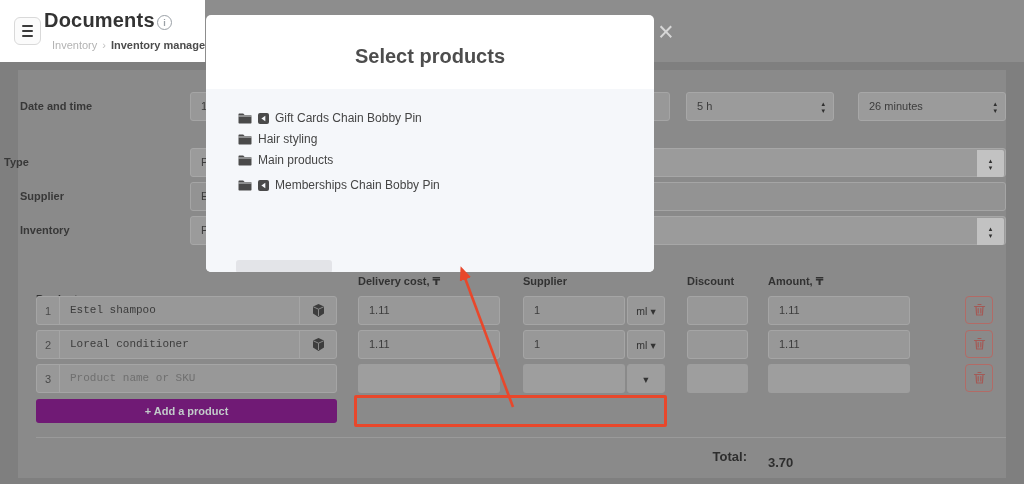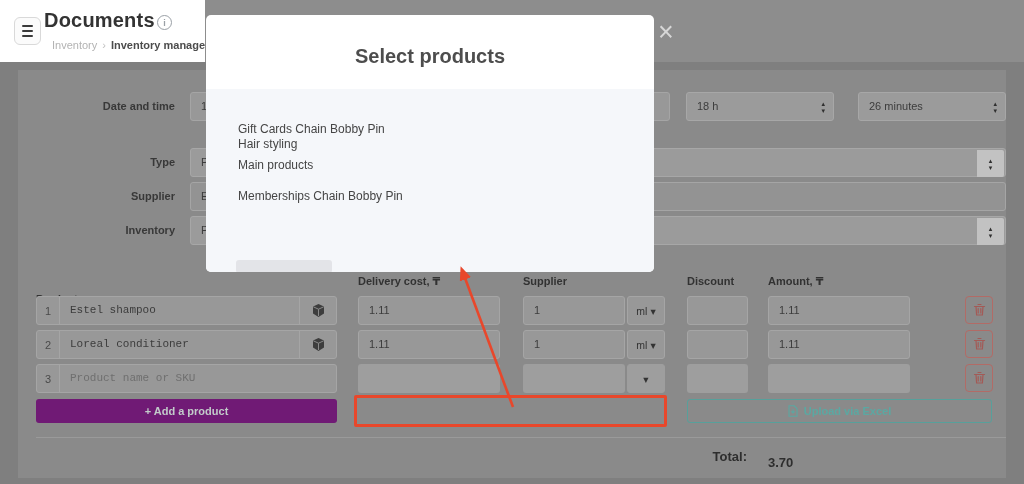--- a/index.html
+++ b/index.html
@@ -4,21 +4,21 @@
 <style>
   html,body{margin:0;padding:0;background:#6f6f6f;}
   #page{position:relative;width:1024px;height:484px;overflow:hidden;
         font-family:"Liberation Sans","DejaVu Sans",sans-serif;background:#7f7f7f;}
   .ab{position:absolute;box-sizing:border-box;}
 
   
   .dim-header{left:0;top:0;width:1024px;height:62px;background:#8d8d8d;}
   .card{left:18px;top:70px;width:988px;height:408px;background:#8a8a8a;}
 
-  .flabel{width:155px;text-align:right;font-size:11px;font-weight:700;color:#383838;}
+  .flabel{width:155px;font-size:11px;font-weight:700;color:#383838;}
   .inp{height:29px;background:#989898;border:1px solid #a5a5a5;border-radius:3px;
        font-size:11px;color:#3c3c3c;line-height:27px;padding:0 10px;}
   .sel{height:29px;background:#9b9b9b;border:1px solid #a7a7a7;border-radius:3px;
        font-size:11px;color:#3c3c3c;line-height:27px;padding:0 10px;}
   .disabled{height:29px;background:#9e9e9e;border:none;border-radius:3px;}
   .spin{position:absolute;right:8px;top:7px;display:flex;flex-direction:column;align-items:center;
         font-size:7px;line-height:7px;color:#2f2f2f;}
   .spinbox{position:absolute;right:1px;top:1px;width:27px;height:27px;background:#c2c2c2;
            border-radius:0 2px 2px 0;display:flex;align-items:center;justify-content:center;}
   .spinbox .spin{position:static;}
@@ -53,46 +53,46 @@
   .crumbs{left:52px;top:39px;width:160px;white-space:nowrap;font-size:11px;display:flex;gap:5px;align-items:center;}
   .crumb-light{color:#b3b3b3;}
   .crumb-sep{color:#c0c0c0;}
   .crumb-dark{color:#4c4c4c;font-weight:700;}
 
   
   .modal{left:206px;top:15px;width:448px;height:257px;background:#ffffff;border-radius:5px;z-index:30;overflow:hidden;}
   .mtitle{position:absolute;left:0;top:30px;width:100%;text-align:center;font-size:20px;font-weight:700;color:#4d4d4d;}
   .mbody{position:absolute;left:0;top:74px;right:0;bottom:0;background:#f5f7fa;}
   .mitem{position:absolute;left:32px;height:16px;display:flex;align-items:center;gap:6px;
-         font-size:12px;color:#454545;white-space:nowrap;flex-direction:column;}
+         font-size:12px;color:#454545;white-space:nowrap;}
   .skel{position:absolute;left:30px;top:171px;width:96px;height:13px;background:#e3e4e8;border-radius:3px;}
   .close{left:653px;top:20px;width:26px;height:26px;z-index:31;color:#d7d7d7;font-size:27px;line-height:24px;
          text-align:center;font-weight:400;}
 
   
   .hl-rect{left:354px;top:395px;width:313px;height:32px;border:3px solid #e8472b;border-radius:2px;z-index:35;}
   .arrow-layer{left:0;top:0;width:1024px;height:484px;z-index:40;pointer-events:none;}
   .divline{left:36px;top:437px;width:970px;height:1px;background:rgba(255,255,255,0.14);}
 </style>
 </head>
 <body>
 
 <div id="page">
 
   <div class="ab dim-header"></div>
   <div class="ab card"></div>
 
   <div class="ab flabel" style="left:20px;top:100px">Date and time</div>
-  <div class="ab flabel" style="left:20px;top:156px">Type</div>
+  <div class="ab flabel" style="left:4px;top:156px">Type</div>
   <div class="ab flabel" style="left:20px;top:190px">Supplier</div>
   <div class="ab flabel" style="left:20px;top:224px">Inventory</div>
 
   <div class="ab inp" style="left:190px;top:92px;width:480px">1</div>
   <div class="ab sel" style="left:686px;top:92px;width:148px">
-    <span>18 h</span>
+    <span>5 h</span>
     <span class="spin">
         <span>▴</span>
         <span>▾</span>
       </span>
   </div>
   <div class="ab sel" style="left:858px;top:92px;width:148px">
     <span>26 minutes</span>
     <span class="spin">
         <span>▴</span>
         <span>▾</span>
@@ -183,27 +183,20 @@
   </div>
   <div class="ab disabled" style="left:687px;top:364px;width:61px"></div>
   <div class="ab disabled" style="left:768px;top:364px;width:142px"></div>
   <div class="ab trash" style="left:965px;top:364px">
     <svg width="13" height="14" viewBox="0 0 13 14">
         <path d="M1.5 3.5h10M5 1.5h3M3 3.5l.6 8.5h5.8l.6-8.5M5.2 5.5v4.5M7.8 5.5v4.5" stroke="#a35a56" stroke-width="1.2" fill="none" stroke-linecap="round"></path>
       </svg>
   </div>
 
   <div class="ab btn-teal" style="left:36px;top:399px;width:301px">+ Add a product</div>
-  <div class="ab btn-outline" style="left:687px;top:399px;width:305px">
-    <svg width="10" height="12" viewBox="0 0 10 12">
-        <path d="M1 .8h5.2L9 3.6v7.6H1z" fill="none" stroke="#5ba8a2" stroke-width="1.1"></path>
-        <path d="M5 4.5v3.4M3.6 6.6L5 8l1.4-1.4" stroke="#5ba8a2" stroke-width="1.1" fill="none" stroke-linecap="round"></path>
-      </svg>
-    <span>Upload via Excel</span>
-  </div>
 
   <div class="ab divline"></div>
   <div class="ab totals" style="left:690px;top:449px;width:57px;text-align:right">Total:</div>
   <div class="ab totals" style="left:768px;top:455px">3.70</div>
 
   <div class="ab hpatch">
     <div class="ab burger">
         <i></i>
         <i></i>
         <i></i>

